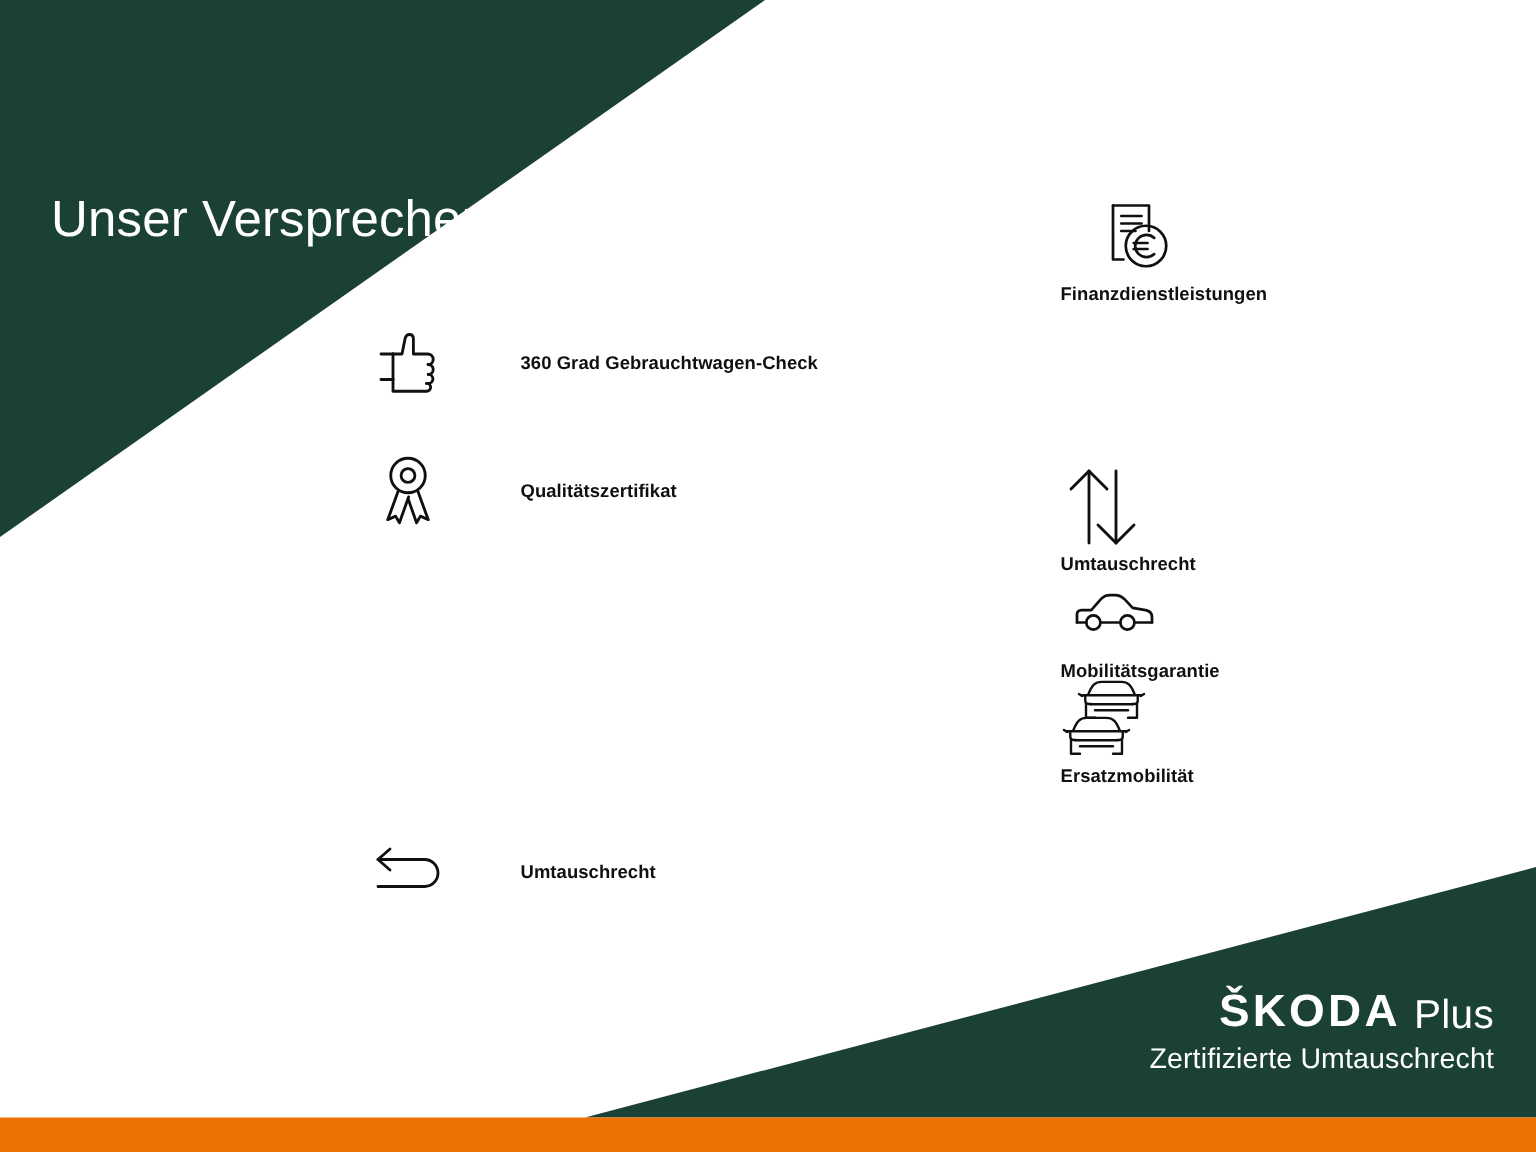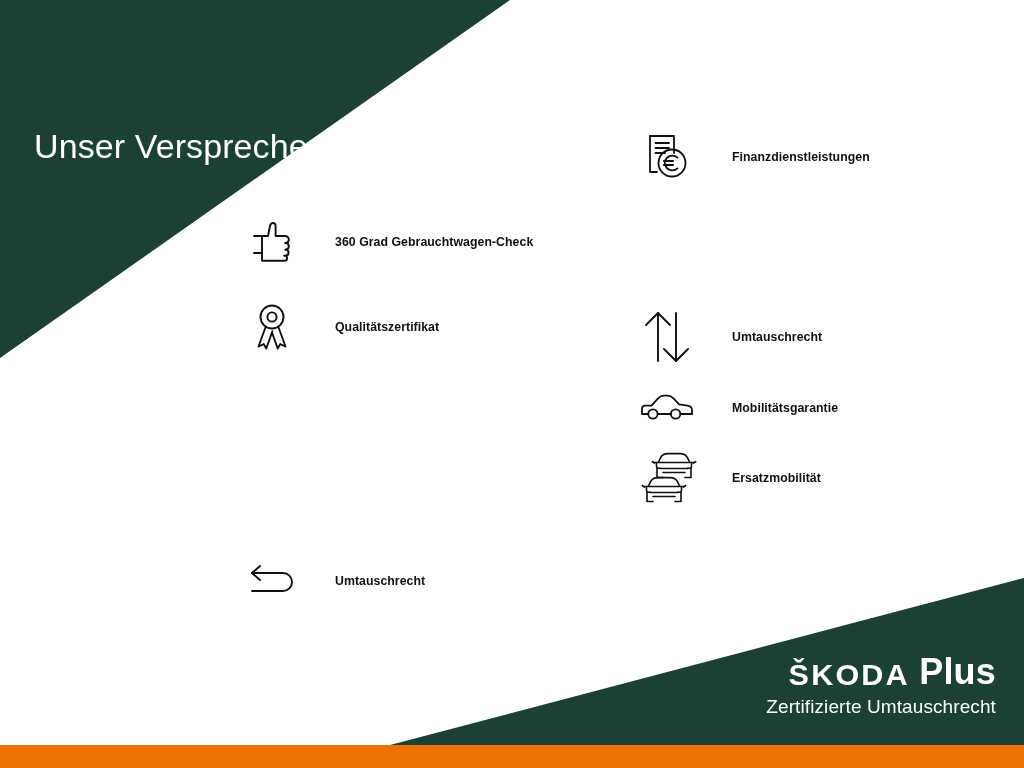--- a/index.html
+++ b/index.html
@@ -62,23 +62,23 @@
   .feature-label {
     font-size: 12.3px;
     font-weight: bold;
     color: #10100f;
     letter-spacing: 0.05px;
     white-space: nowrap;
   }
 
   
   .col-left  { left: 241px; }
-  .col-left .feature-label { margin-left: 32px; }
-  
-  .col-right { left: 636px; }
+  .col-left .feature-label { margin-left: 44px; }
+  
+  .col-right { left: 673px; flex-direction: column; }
   .col-right .feature-label { margin-left: 34px; }
 
   
   .logo-block {
     position: absolute;
     right: 28px;
     bottom: 52px;
     text-align: right;
     color: #ffffff;
   }
@@ -91,22 +91,22 @@
   .logo-skoda {
     font-size: 30px;
     font-weight: bold;
     letter-spacing: 2.1px;
     line-height: 1;
     font-stretch: condensed;
     transform: scaleX(1.02);
     transform-origin: right bottom;
   }
   .logo-plus {
-    font-size: 36px;
-    font-weight: 700;
+    font-size: 27px;
+    font-weight: 400;
     line-height: 1;
     letter-spacing: 0.2px;
   }
   .logo-sub {
     margin-top: 7px;
     font-size: 19px;
     font-weight: 300;
     line-height: 1;
     letter-spacing: 0.1px;
   }

